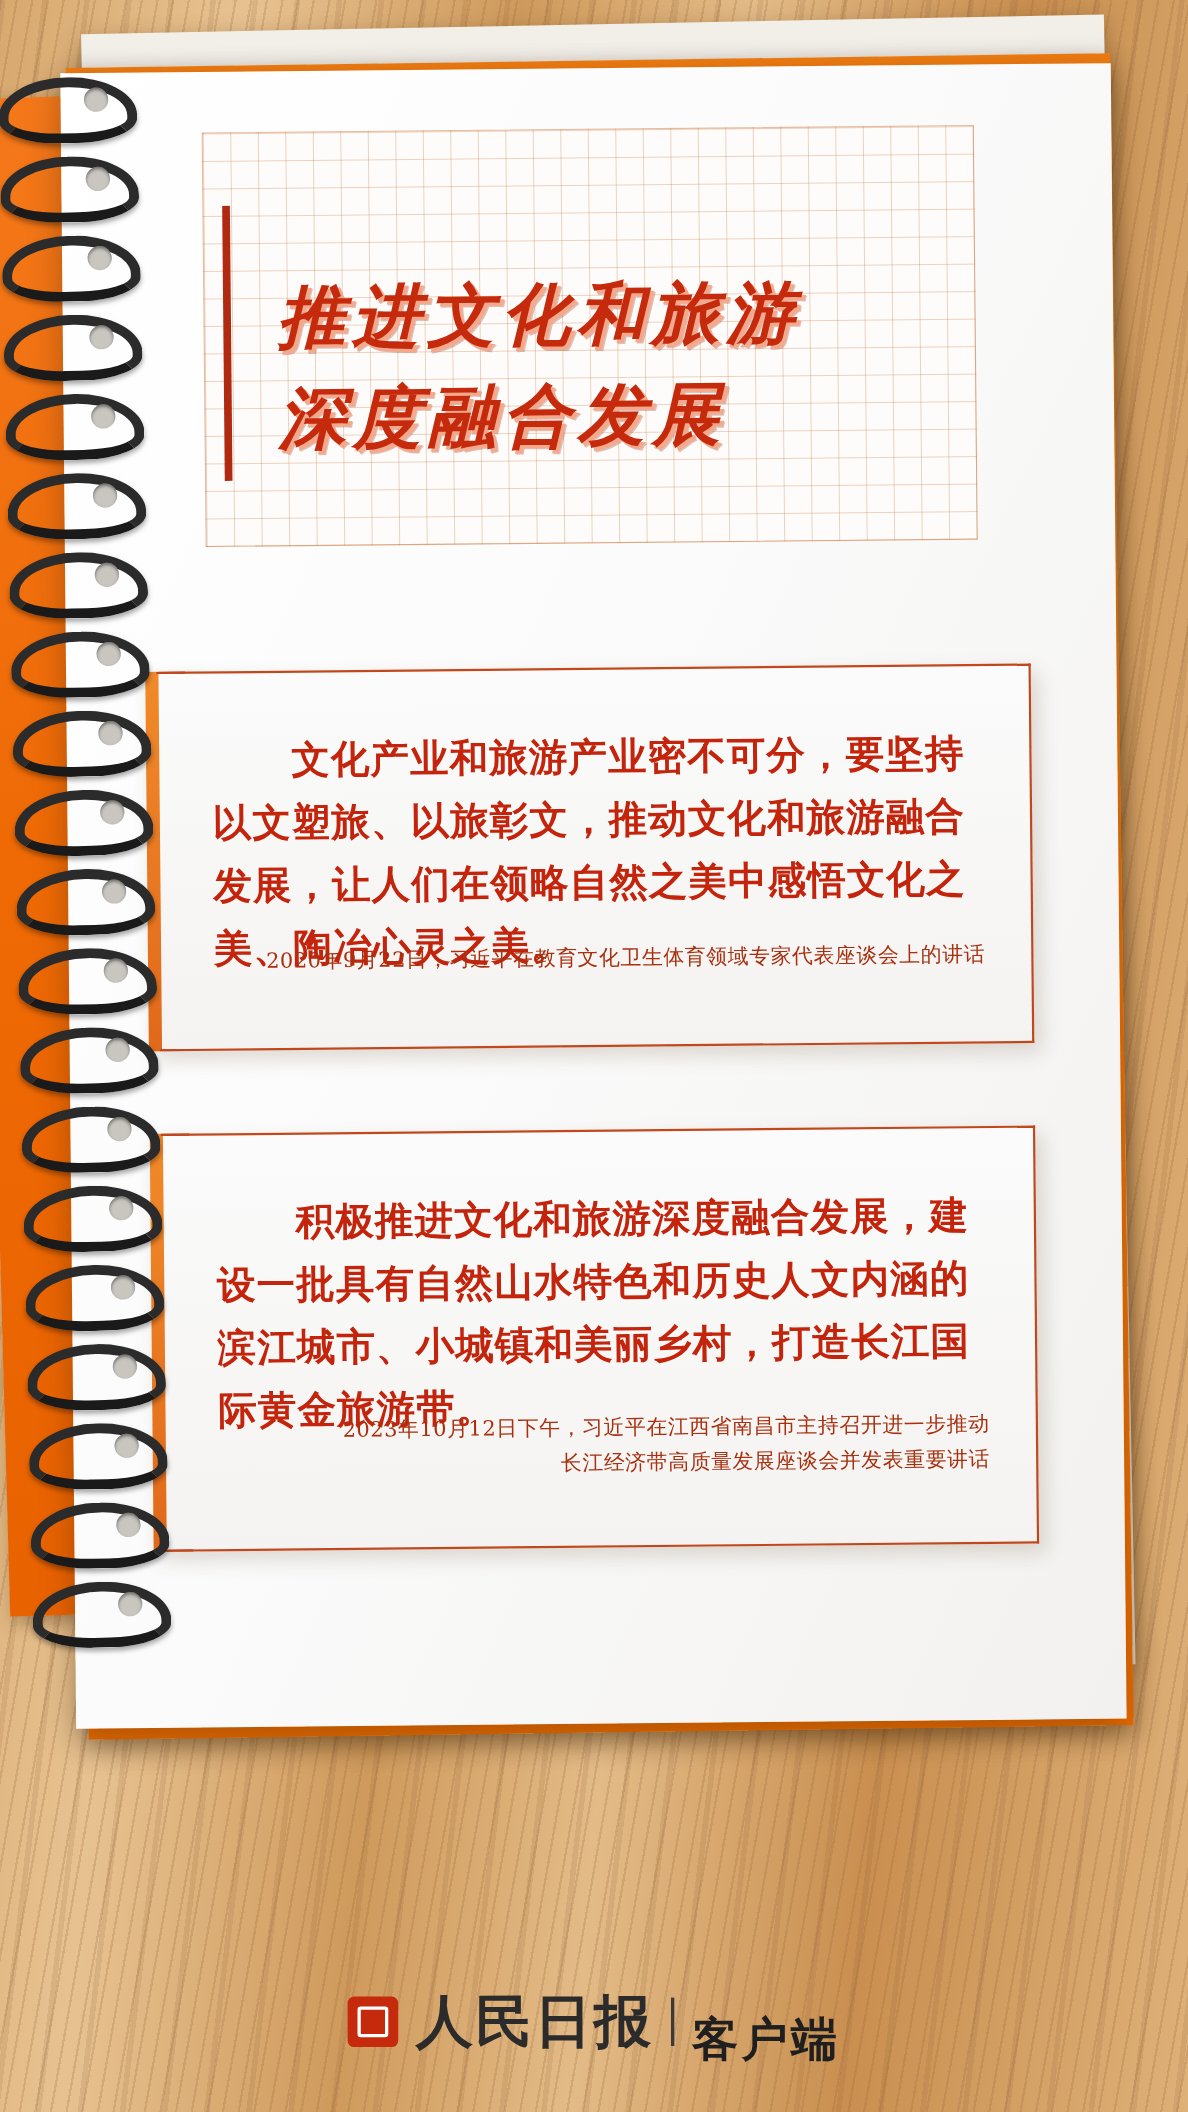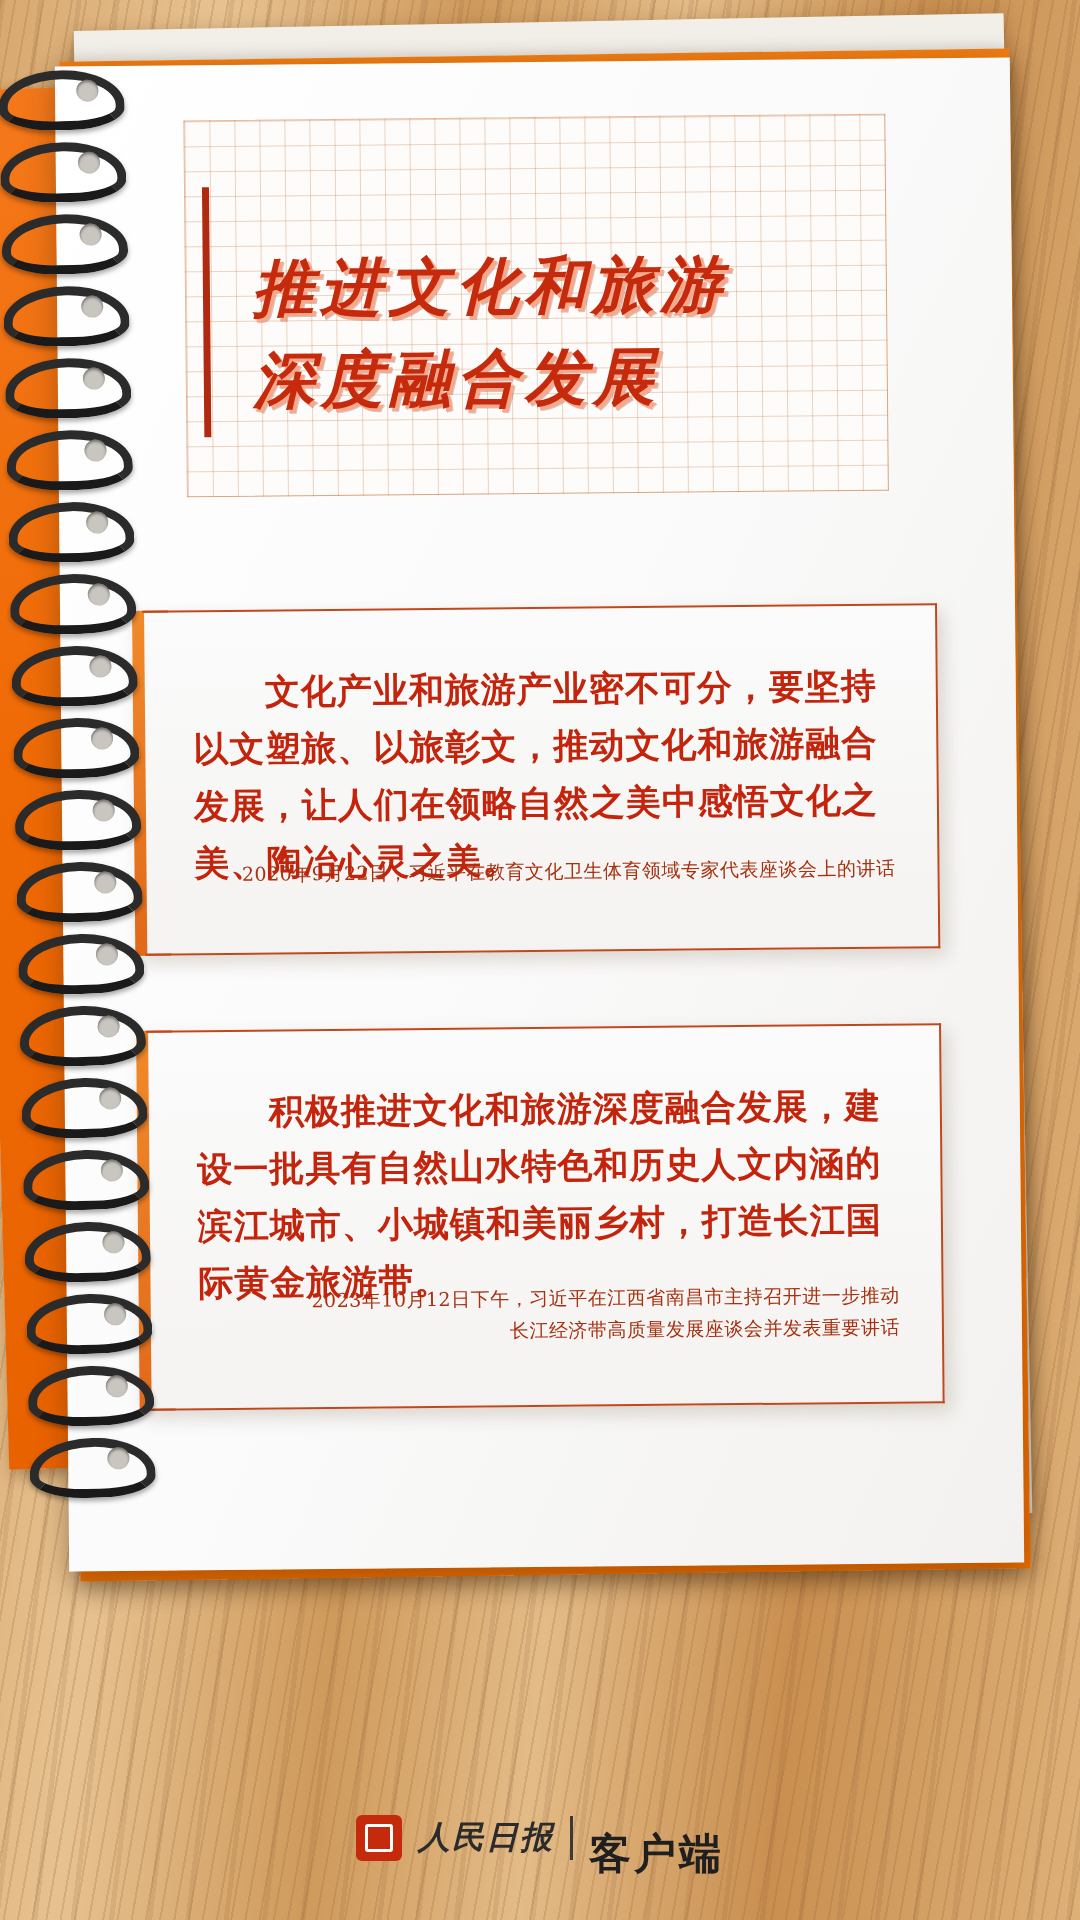--- a/index.html
+++ b/index.html
@@ -201,25 +201,24 @@
     width: 100%;
     display: flex;
     align-items: center;
     justify-content: center;
     gap: 16px;
     z-index: 40;
   }
   .logo-mark {
     font-family: "DejaVu Serif", serif;
     font-weight: bold;
-    font-size: 32px;
+    font-size: 52px;
     color: #2b2b2b;
     letter-spacing: 2px;
     white-space: nowrap;
-    font-style: italic;
   }
   .logo-divider {
     width: 3px;
     height: 44px;
     background: #3a3a3a;
   }
   .logo-text {
     font-family: "DejaVu Sans", sans-serif;
     font-weight: bold;
     font-size: 42px;

